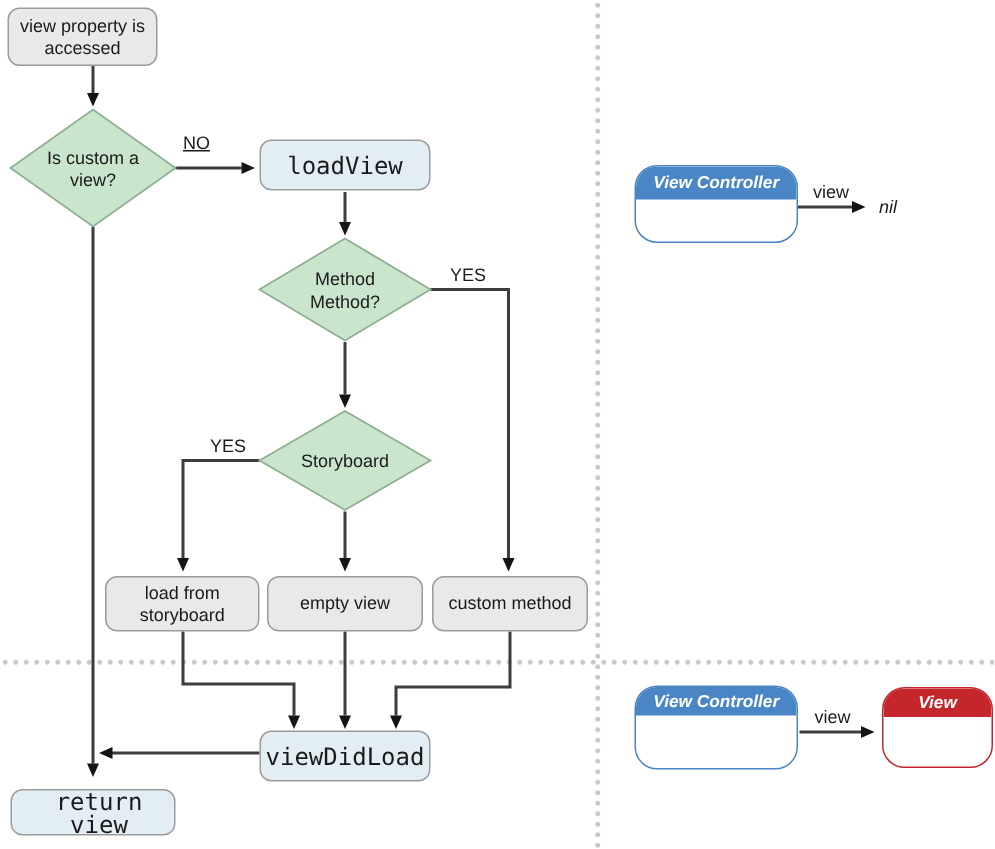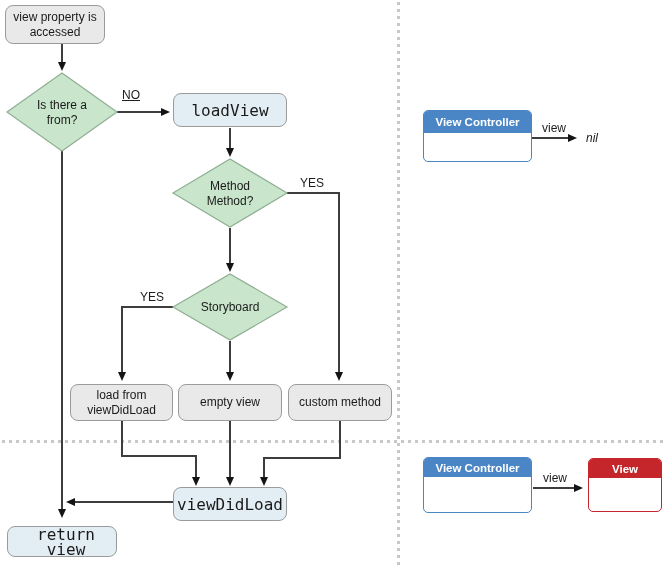--- a/index.html
+++ b/index.html
@@ -29,21 +29,21 @@
     border:1.3px solid #9b9b9b; border-radius:8px; padding:2px 4px;
   }
   .node.gray { background:#e9e9e9; }
   .node.blue { background:#e3eef4; font-family:"DejaVu Sans Mono", monospace; font-size:16px; }
   .dlabel {
     position:absolute; text-align:center; font-size:12px; line-height:15px; color:#1a1a1a;
   }
   .elabel { position:absolute; font-size:12px; color:#1c1c1c; text-align:center; }
   .uml {
     position:absolute; box-sizing:border-box; background:#ffffff;
-    border:1.5px solid; border-radius:5px; overflow:hidden;
+    border:1.5px solid; border-radius:15px; overflow:hidden;font-style:italic;
   }
   .uml .hdr {
     display:flex; align-items:center; justify-content:center;
     color:#ffffff; font-weight:bold; font-size:11.5px;
   }
   .uml.ctrl { border-color:#4a86c5; }
   .uml.ctrl .hdr { background:#4a86c5; }
   .uml.viewbox { border-color:#c5262b; }
   .uml.viewbox .hdr { background:#c5262b; }
 </style>
@@ -90,35 +90,35 @@
     </g>
     <g>
       <polygon class="diamond" points="7,112 62,73 117,112 62,151"></polygon>
       <polygon class="diamond" points="173,193 230,159 287,193 230,227"></polygon>
       <polygon class="diamond" points="173,307 230,274 287,307 230,340"></polygon>
     </g>
   </svg>
 
   <div class="node gray" style="left:5px; top:5px; width:100px; height:39px;">view property is accessed</div>
 
-  <div class="dlabel" style="left:27px; top:98px; width:70px;">Is there a from?</div>
+  <div class="dlabel" style="left:27px; top:98px; width:70px;">Is custom a view?</div>
 
   <div class="elabel" style="left:118px; top:88px; width:26px;text-decoration:underline;">NO</div>
 
   <div class="node blue" style="left:173px; top:93px; width:114px; height:34px;">loadView</div>
 
   <div class="dlabel" style="left:195px; top:179px; width:70px;">Method Method?</div>
 
   <div class="elabel" style="left:297px; top:176px; width:30px;">YES</div>
 
   <div class="dlabel" style="left:180px; top:300px; width:100px;">Storyboard</div>
 
   <div class="elabel" style="left:137px; top:290px; width:30px;">YES</div>
 
-  <div class="node gray" style="left:70px; top:384px; width:103px; height:37px;">load from viewDidLoad</div>
+  <div class="node gray" style="left:70px; top:384px; width:103px; height:37px;">load from storyboard</div>
 
   <div class="node gray" style="left:178px; top:384px; width:104px; height:37px;">empty view</div>
 
   <div class="node gray" style="left:288px; top:384px; width:104px; height:37px;">custom method</div>
 
   <div class="node blue" style="left:173px; top:487px; width:114px; height:34px;">viewDidLoad</div>
 
   <div class="node blue" style="left:7px; top:526px; width:110px; height:31px;padding-left:12px;">return view</div>
 
   <div class="uml ctrl" style="left:423px; top:110px; width:109px; height:52px;">

